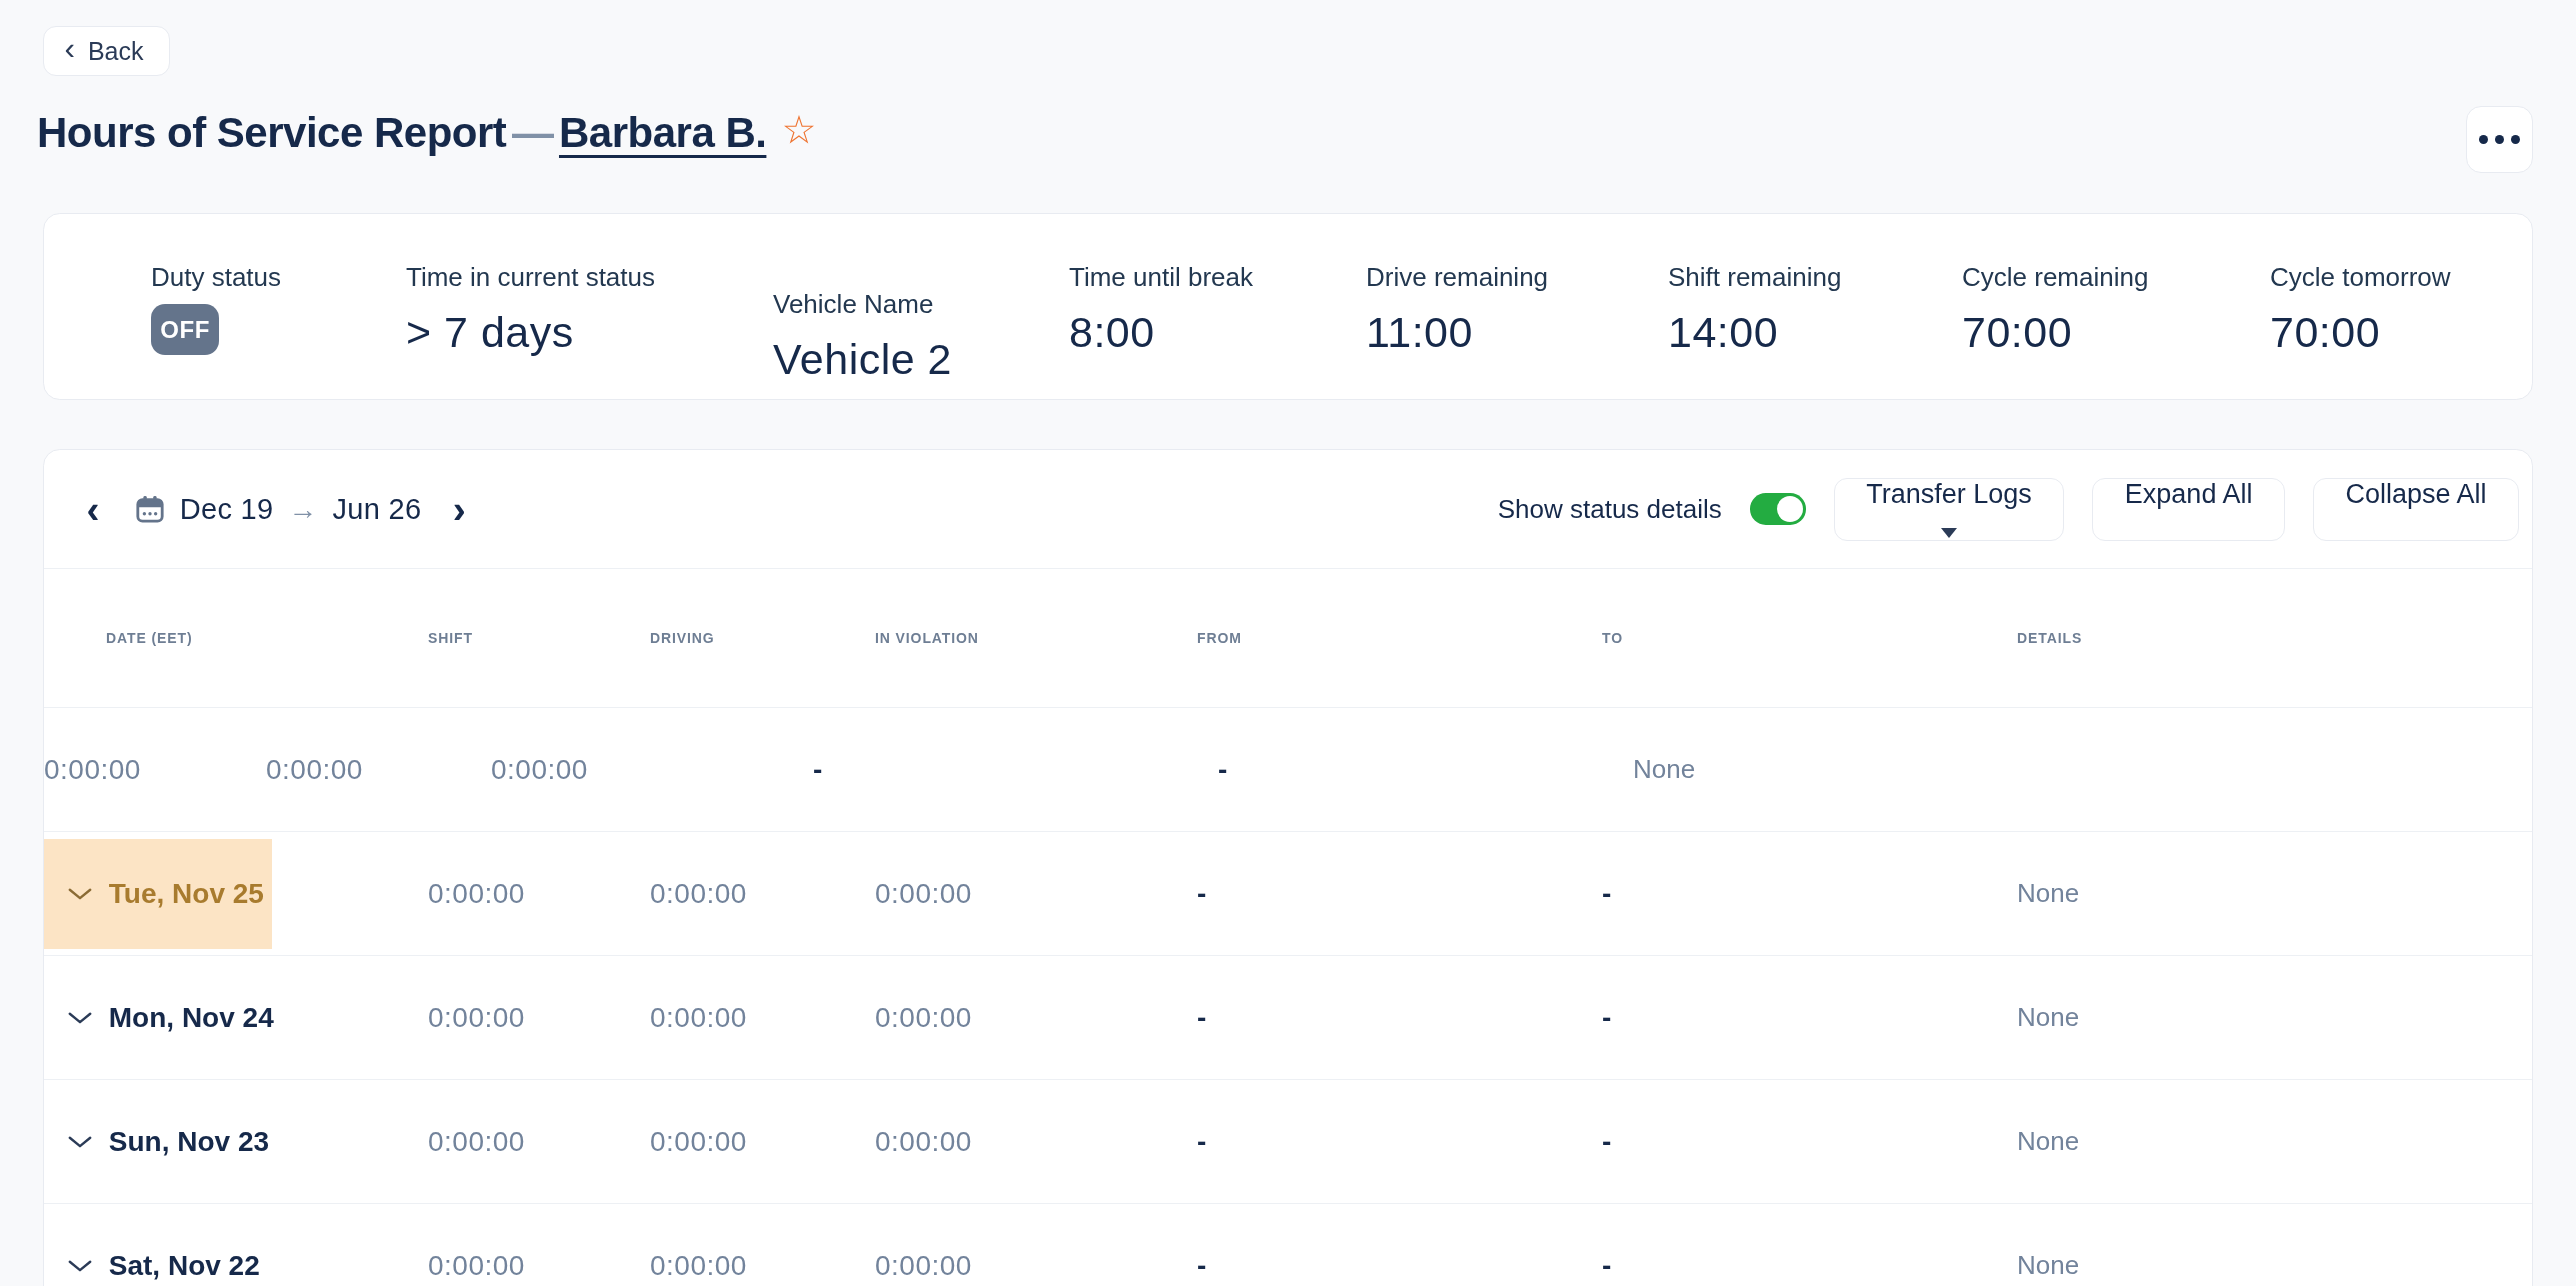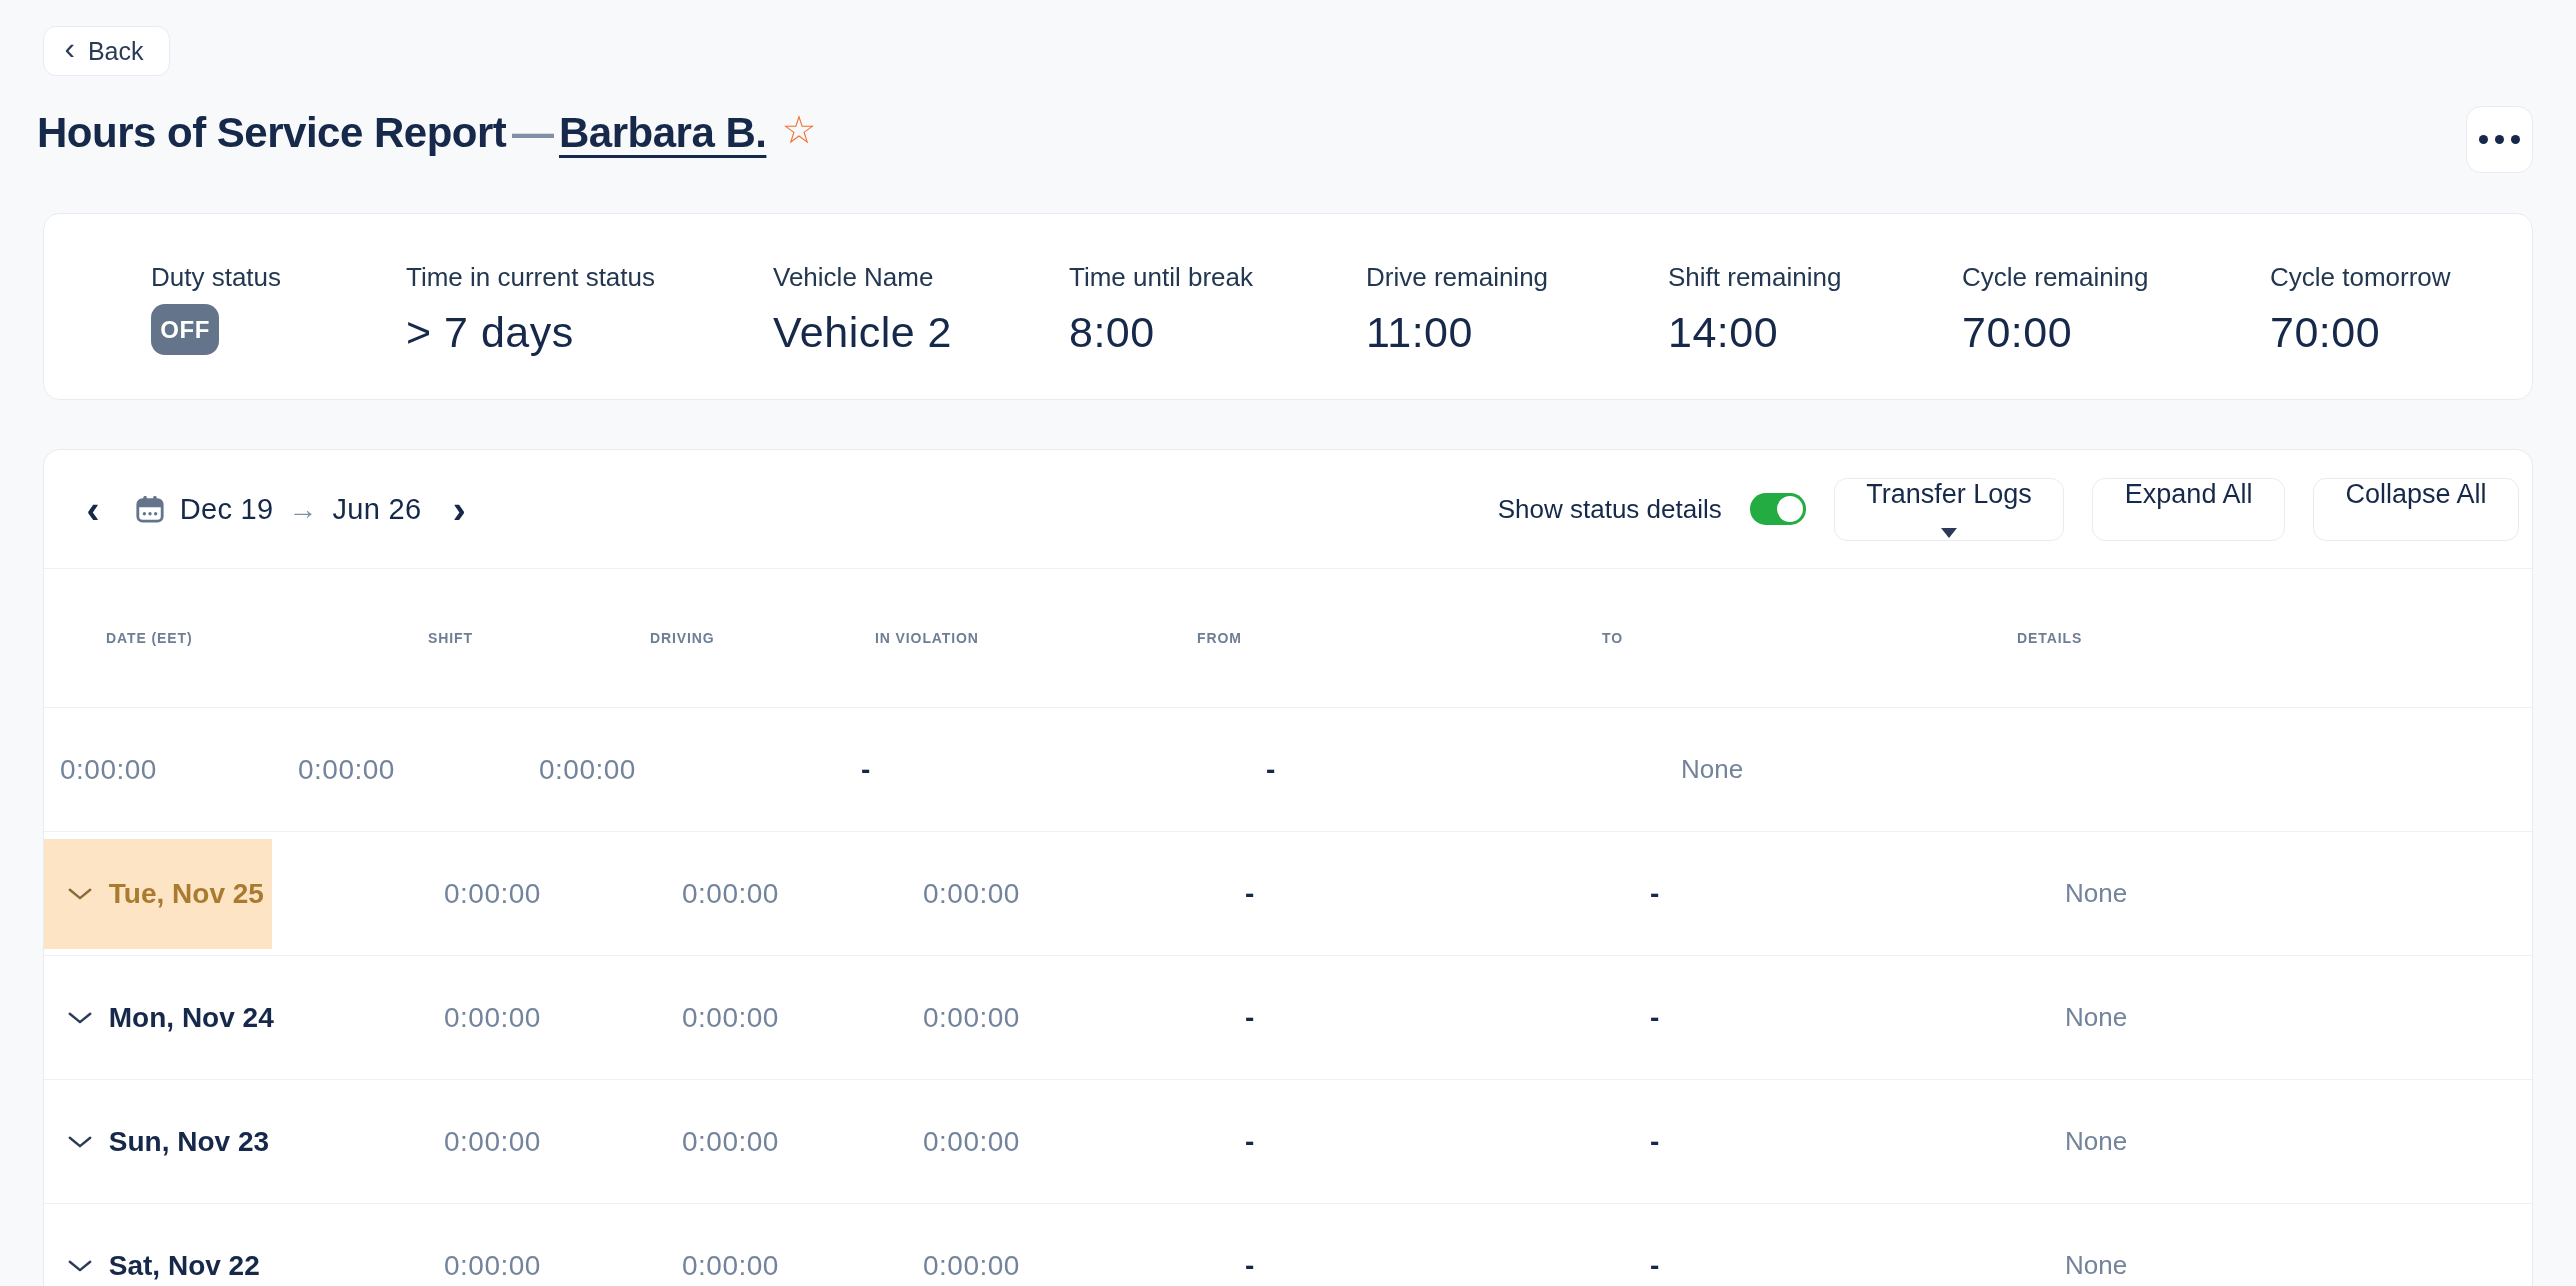--- a/index.html
+++ b/index.html
@@ -66,21 +66,21 @@
     position: absolute; left: 43px; right: 43px; top: 213px; height: 187px;
     background: var(--card-bg); border: 1.9px solid var(--card-border); border-radius: 16.7px;
     display: flex; align-items: flex-start;
     padding: 48px 0 0 107px;
   }
   .stat { flex: 0 0 auto; }
   .stat .stat-label { font-size: 26px; color: #233850; }
   .stat .stat-value { margin-top: 15px; font-size: 43px; color: var(--navy); letter-spacing: 0.5px; }
   .stat.w-duty  { width: 255px; }
   .stat.w-tics  { width: 367px; }
-  .stat.w-veh   { width: 296px; }
+  .stat.w-veh   { width: 296px; margin-top: 27px; }
   .stat.w-break { width: 297px; }
   .stat.w-drive { width: 302px; }
   .stat.w-shift { width: 294px; }
   .stat.w-cycr  { width: 308px; }
   .duty-badge {
     display: inline-flex; align-items: center; justify-content: center;
     min-width: 54px; height: 51px; margin-top: 11px; padding: 0 9.3px;
     background: var(--badge); border-radius: 14px;
     color: #ffffff; font-size: 24px; font-weight: 700; letter-spacing: 0.5px;
   }
@@ -156,21 +156,21 @@
   .row-highlight {
     position: absolute; left: 0; top: 6.5px;
     width: 228px; height: 110px;
     background: var(--peach); z-index: 0;
   }
   .row-date { font-weight: 700; color: var(--navy); }
   .row-chevron { width: 26px; height: 15px; display: block; flex: 0 0 auto; }
   .row-chevron polyline { fill: none; stroke: var(--navy-mid); stroke-width: 2.6; stroke-linecap: round; stroke-linejoin: round; }
   .trow.highlighted .row-date { color: var(--brown); }
   .trow.highlighted .row-chevron polyline { stroke: #8a6b35; }
-  .cell-time { color: var(--cell-gray); letter-spacing: 0.5px; margin-left: 16px; }
+  .cell-time { color: var(--cell-gray); letter-spacing: 0.5px; }
   .cell-dash { color: var(--navy); font-weight: 700; }
   .cell-details { color: var(--cell-gray); font-size: 26px; }
 </style>
 </head>
 <body>
 
 <button class="back-btn">
   <span class="back-chevron">‹</span>
   <span>Back</span>
 </button>

